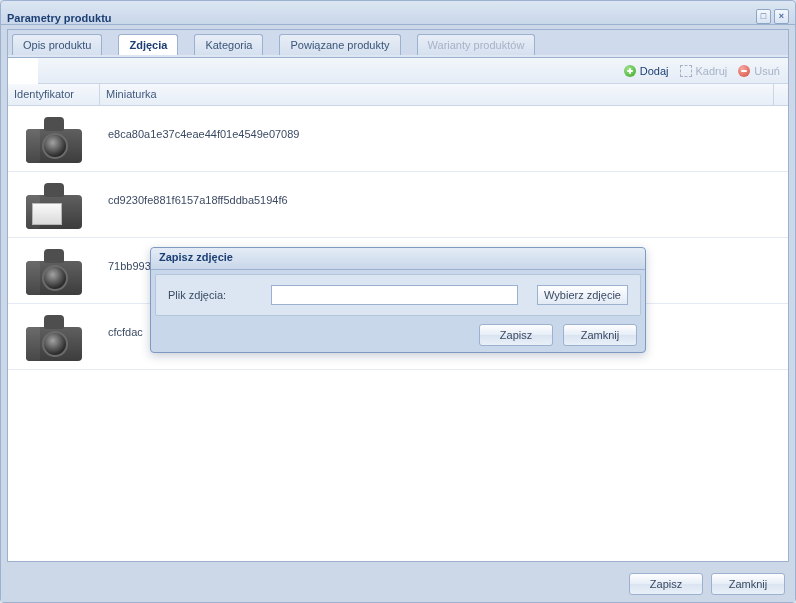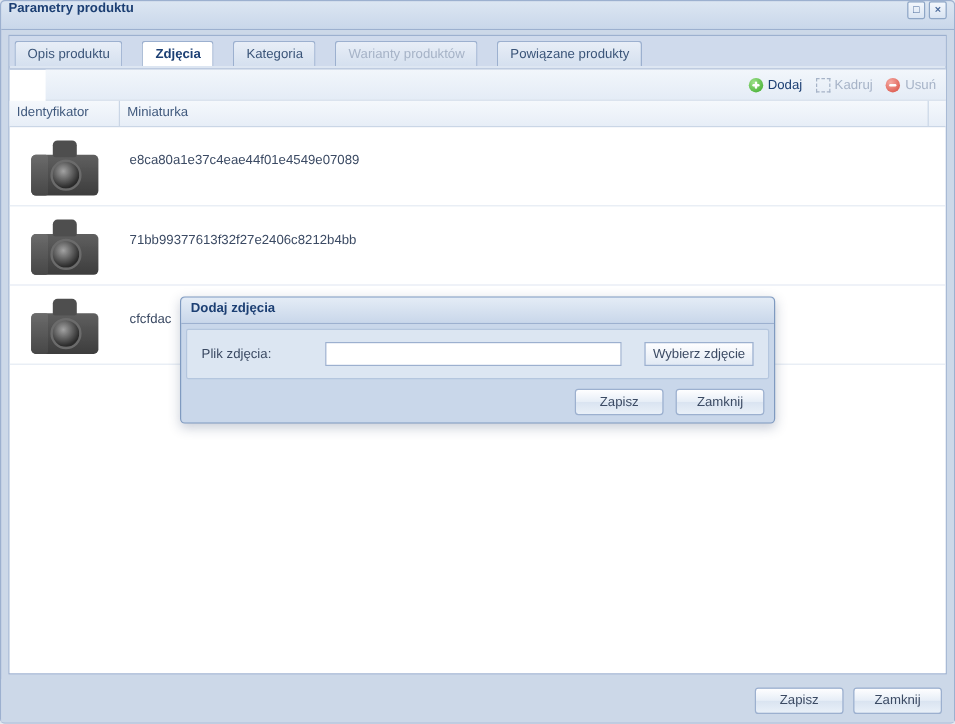--- a/index.html
+++ b/index.html
@@ -19,21 +19,21 @@
     background: #ccd8e8;
     border: 1px solid #9cb0cf;
     border-radius: 4px;
   }
   .titlebar {
     height: 24px;
     background: linear-gradient(#dce6f2, #c9d7ea);
     border-bottom: 1px solid #9cb0cf;
     padding: 0 6px;
     display: flex;
-    align-items: flex-start;
+    align-items: flex-end;
     border-radius: 4px 4px 0 0;
   }
   .title {
     font-weight: bold;
     color: #1c3f73;
     flex: 1;
     font-size: 11px;
   }
   .title-icons { display: flex; gap: 3px; }
   .tool-icon {
@@ -245,22 +245,22 @@
       <div class="tool-icon">×</div>
     </div>
   </div>
 
   <div class="body">
 
     <div class="tabs">
       <div class="tab">Opis produktu</div>
       <div class="tab active">Zdjęcia</div>
       <div class="tab">Kategoria</div>
+      <div class="tab">Powiązane produkty</div>
       <div class="tab disabled">Warianty produktów</div>
-      <div class="tab">Powiązane produkty</div>
     </div>
 
     <div class="tabcontent">
 
       <div class="toolbar">
         <div class="tbtn">
           <span class="ico">
               <span class="ico-add"></span>
             </span>
           <span>Dodaj</span>
@@ -289,20 +289,31 @@
           <div class="row">
             <div class="thumb">
               <div class="camera">
                 <div class="camera-body"></div>
                 <div class="camera-grip"></div>
                 <div class="camera-hump"></div>
                 <div class="camera-lens"></div>
               </div>
             </div>
             <div class="ident">e8ca80a1e37c4eae44f01e4549e07089</div>
+          </div>
+          <div class="row">
+            <div class="thumb">
+              <div class="camera back">
+                <div class="camera-body"></div>
+                <div class="camera-grip"></div>
+                <div class="camera-hump"></div>
+                <div class="screen"></div>
+              </div>
+            </div>
+            <div class="ident">cd9230fe881f6157a18ff5ddba5194f6</div>
           </div>
           <div class="row">
             <div class="thumb">
               <div class="camera">
                 <div class="camera-body"></div>
                 <div class="camera-grip"></div>
                 <div class="camera-hump"></div>
                 <div class="camera-lens"></div>
               </div>
             </div>
@@ -323,21 +334,21 @@
 
     </div>
   </div>
 
   <div class="footer">
     <div class="btn">Zapisz</div>
     <div class="btn">Zamknij</div>
   </div>
 
   <div class="dialog">
-    <div class="dlg-title">Dodaj zdjęcia</div>
+    <div class="dlg-title">Zapisz zdjęcie</div>
     <div class="dlg-body">
       <div class="form-row">
         <div class="form-label">Plik zdjęcia:</div>
         <input class="form-input" type="text" value="" style="">
         <div class="pick-btn">Wybierz zdjęcie</div>
       </div>
     </div>
     <div class="dlg-footer">
       <div class="btn">Zapisz</div>
       <div class="btn">Zamknij</div>

